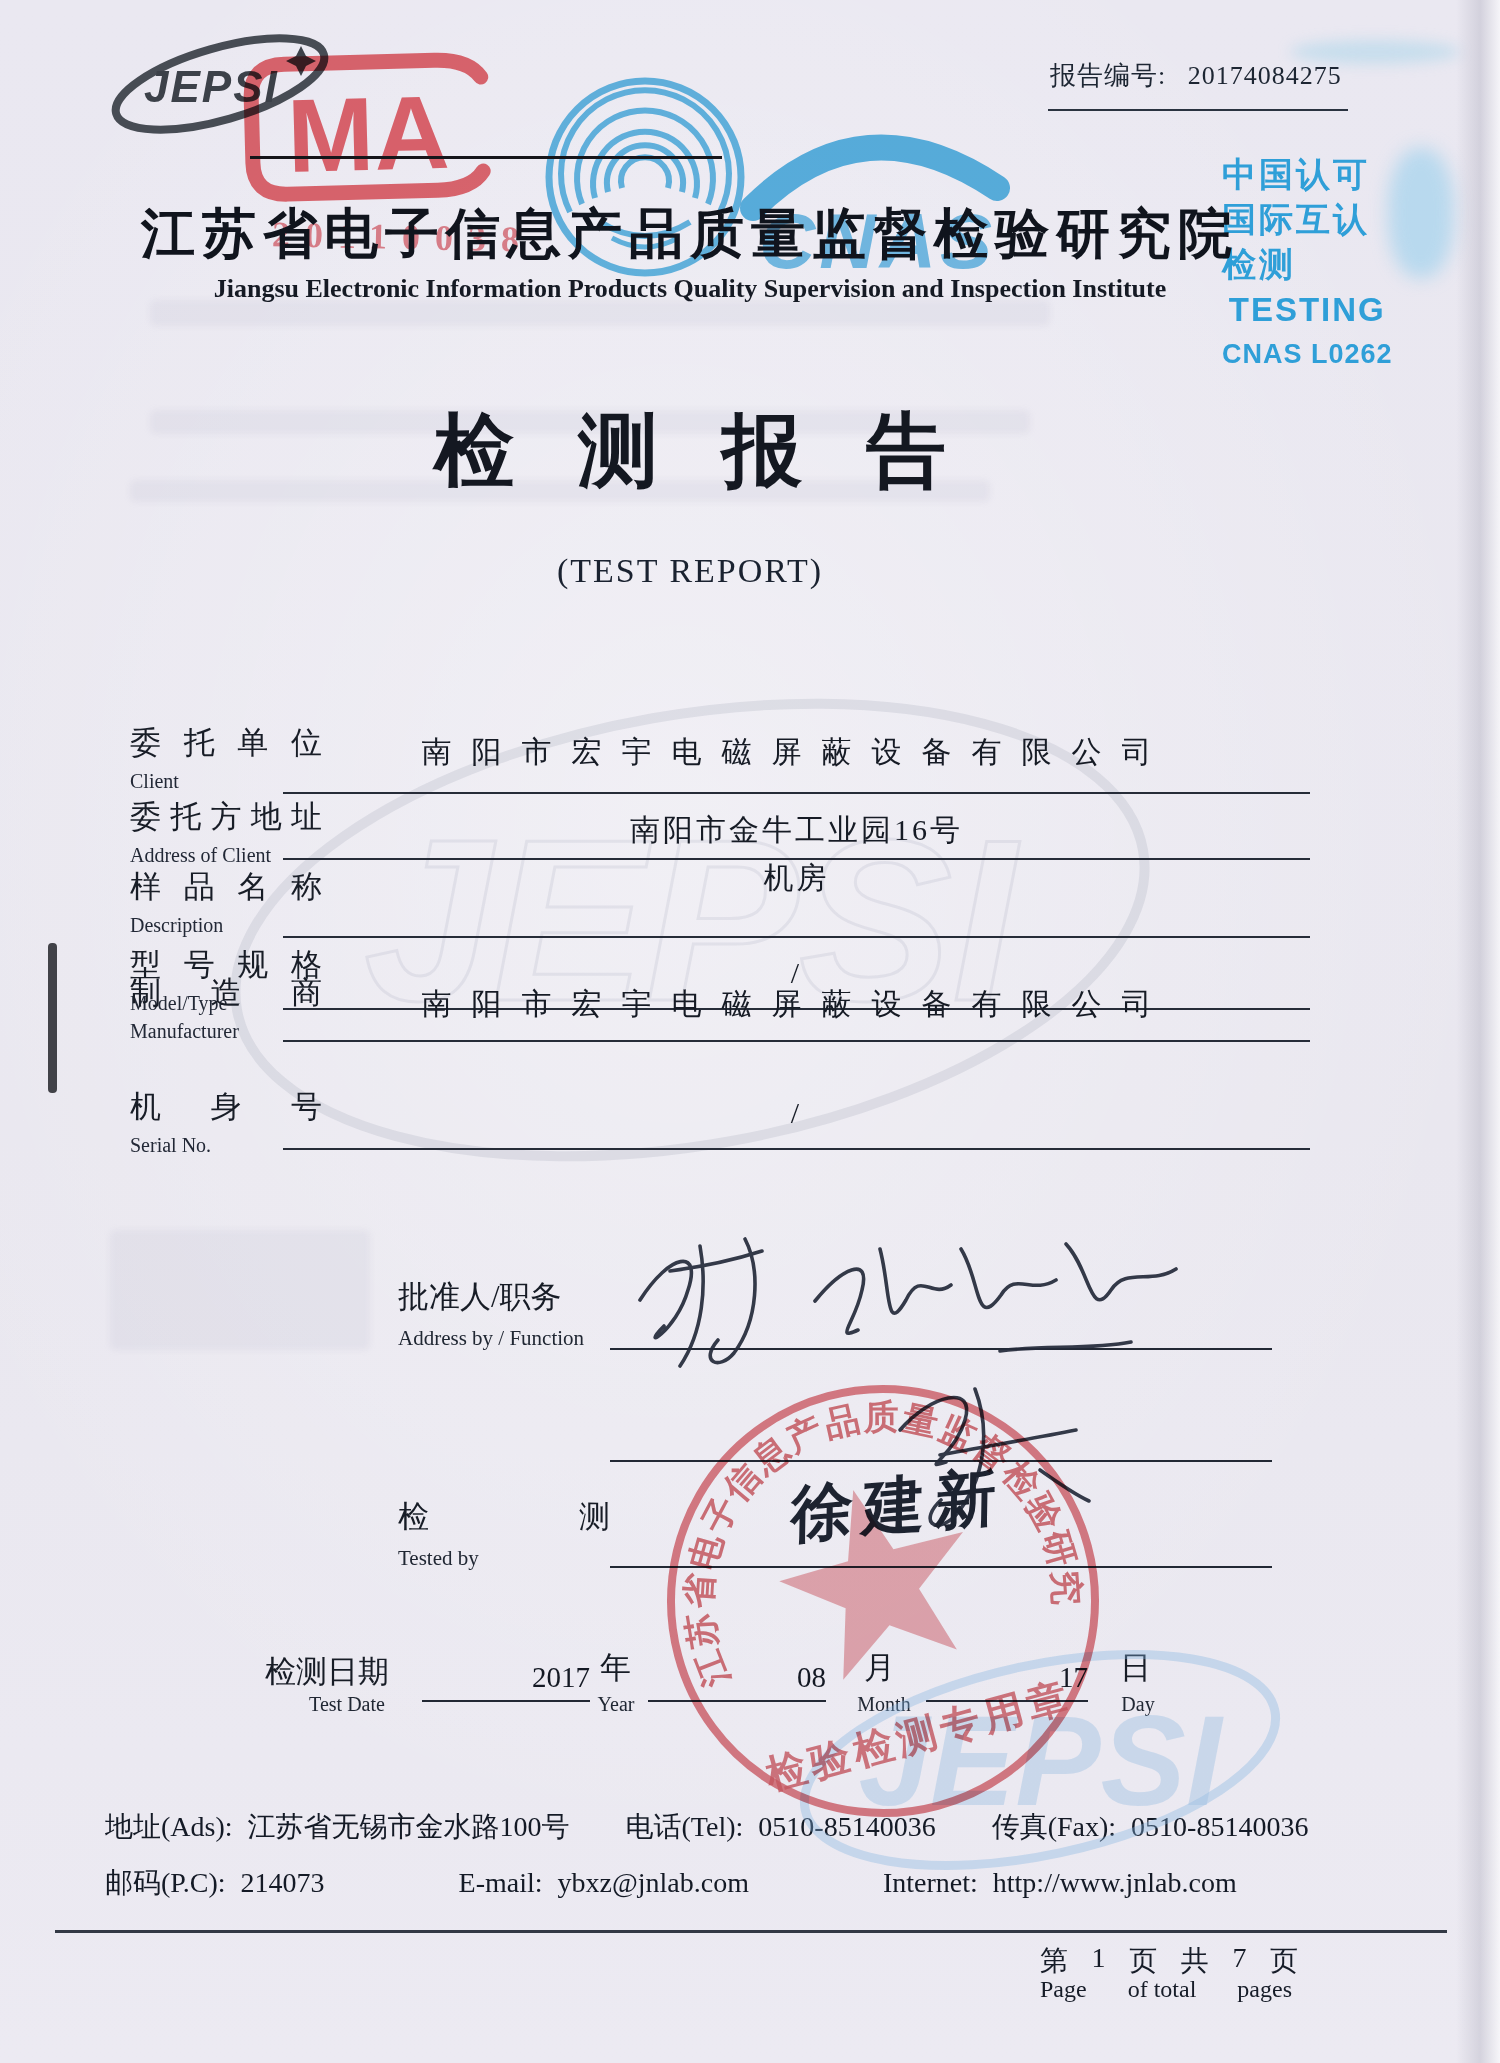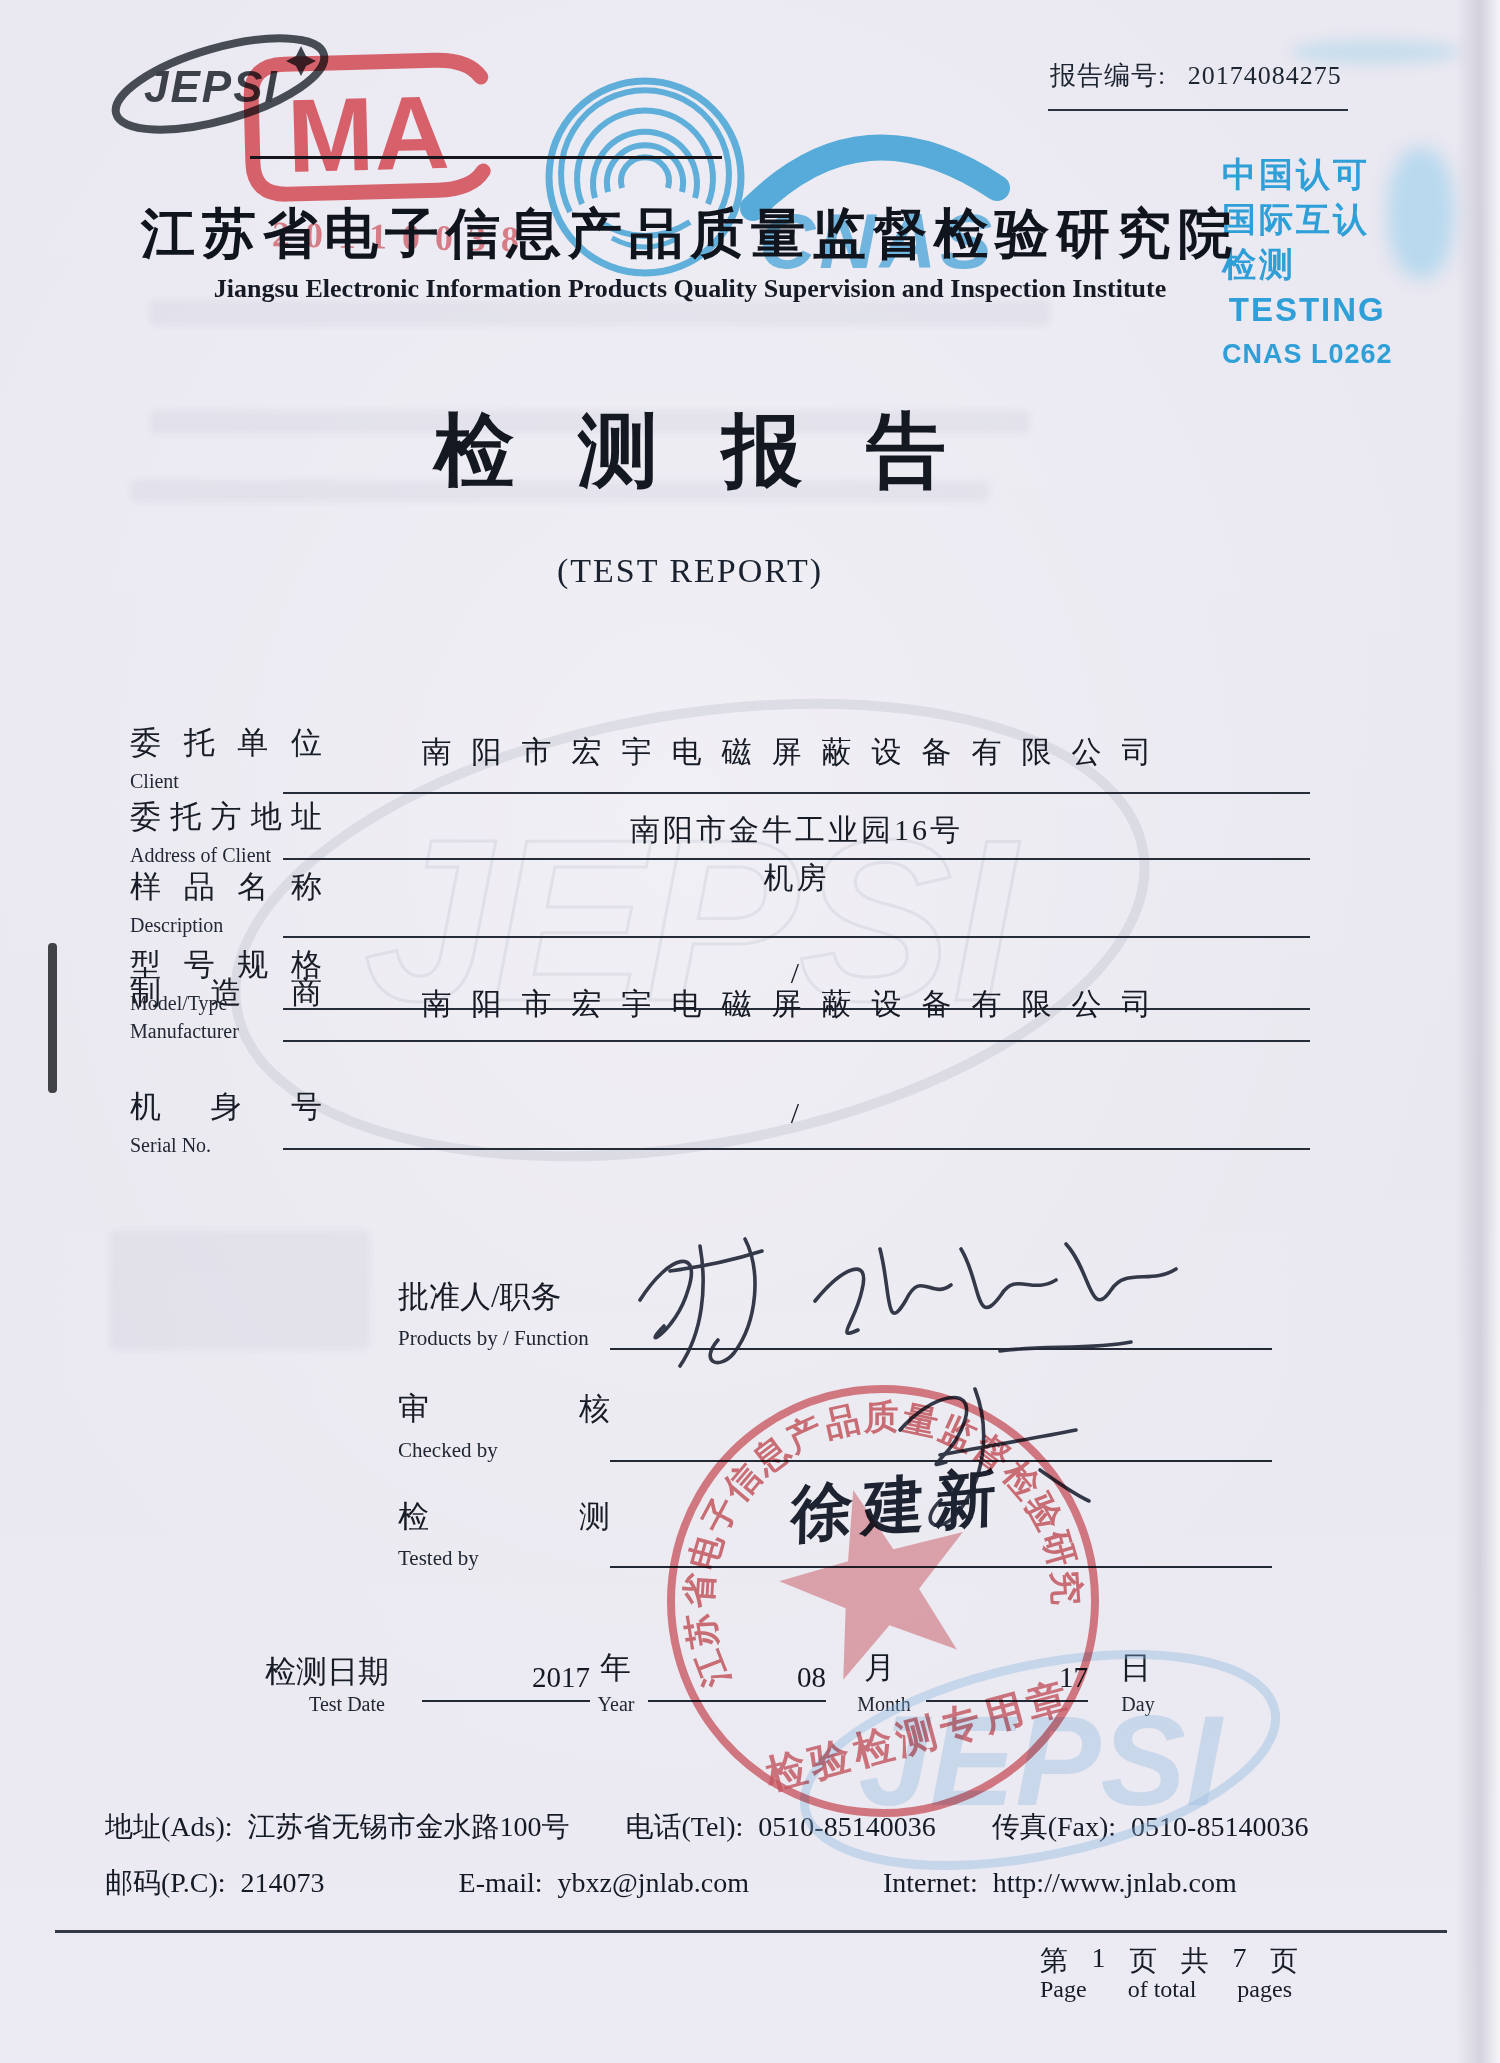--- a/index.html
+++ b/index.html
@@ -209,30 +209,26 @@
       <div class="en">Serial No.</div>
       </div>
     <div class="fline" style="top:0; height:62px;">
         <div class="fvalue" style="margin-top:10px;">/</div>
       </div>
   </div>
 
   <div class="abs sigrow" style="top:1276px; height:74px;">
     <div class="siglabel">
         <div class="cn nojust">批准人/职务</div>
-      <div class="en">Products by / Function</div>
+      <div class="en">Address by / Function</div>
       </div>
     <div class="sigline" style="top:0; height:72px;"></div>
   </div>
 
   <div class="abs sigrow" style="top:1388px; height:74px;">
-    <div class="siglabel">
-        <div class="cn">审核</div>
-      <div class="en">Checked by</div>
-      </div>
     <div class="sigline" style="top:0; height:72px;"></div>
   </div>
 
   <div class="abs sigrow" style="top:1496px; height:72px;">
     <div class="siglabel">
         <div class="cn">检测</div>
       <div class="en">Tested by</div>
       </div>
     <div class="sigline" style="top:0; height:70px;"></div>
   </div>

